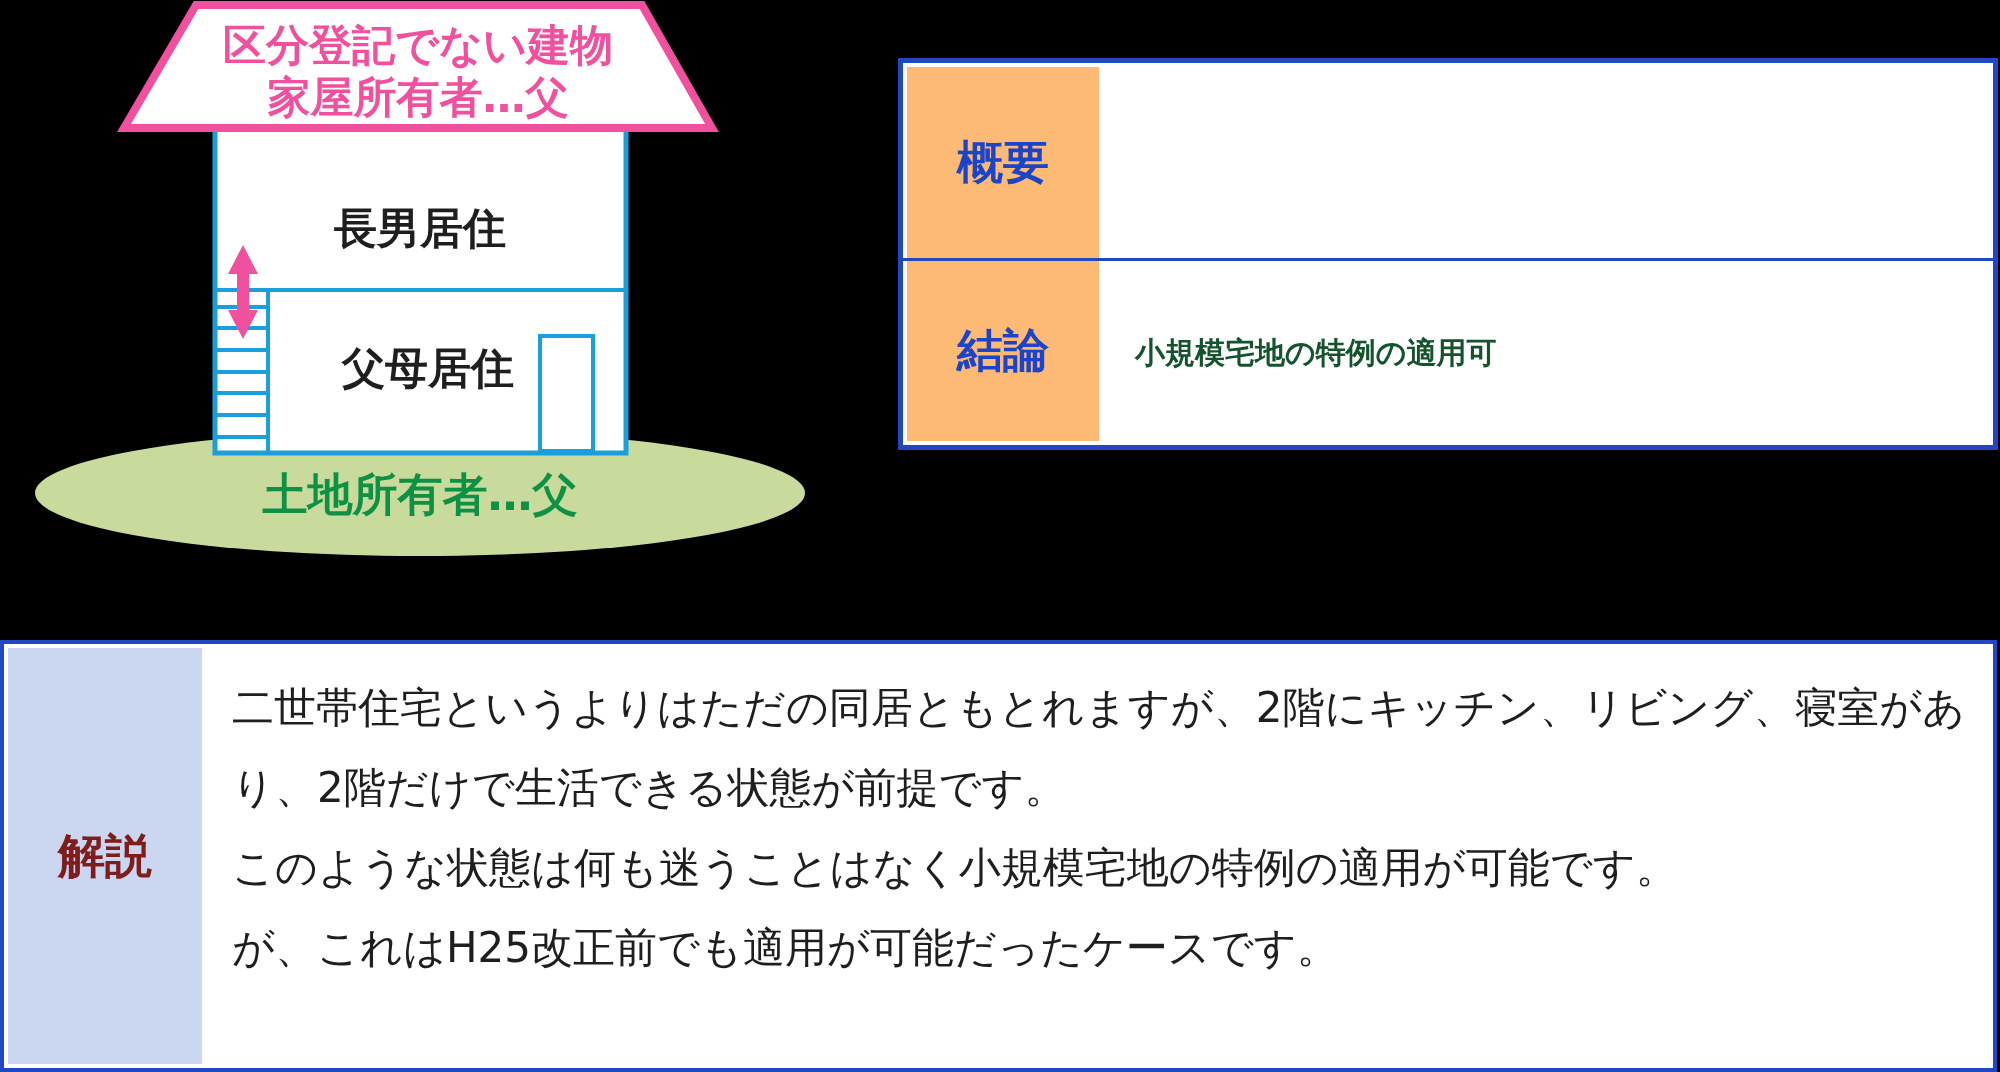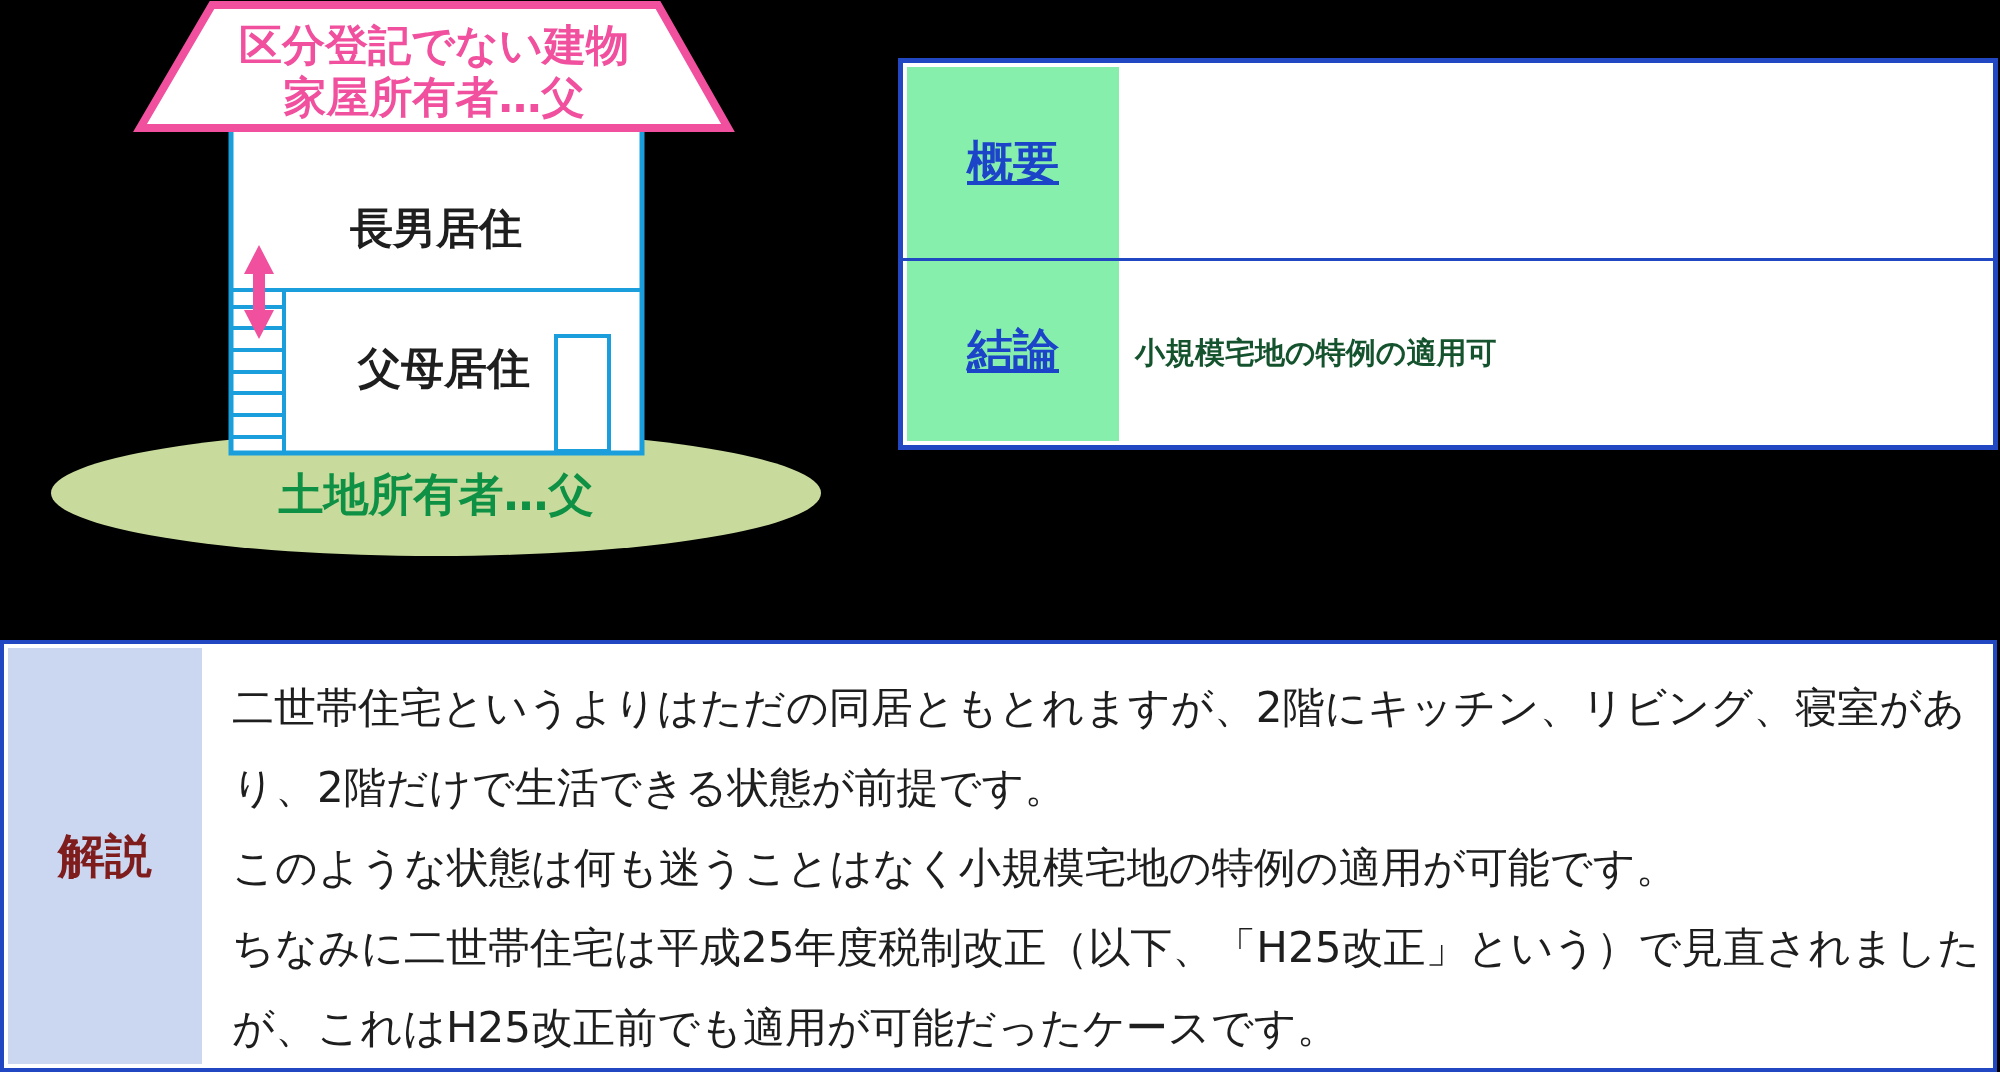--- a/index.html
+++ b/index.html
@@ -1,39 +1,39 @@
 <!DOCTYPE html>
 <html><head>
 <meta charset="utf-8">
 <style>
   html,body{margin:0;padding:0;background:#000;}
   body{
     position:relative;width:2000px;height:1072px;overflow:hidden;
     font-family:"DejaVu Sans","Liberation Sans",sans-serif;
   }
   
-  .diagram{position:absolute;left:0;top:0;width:860px;height:580px;margin-left:16px;}
+  .diagram{position:absolute;left:0;top:0;width:860px;height:580px;}
   .diagram svg{display:block;}
   .roof-text{fill:#F0509E;font-size:43px;font-weight:bold;}
   .room-text{fill:#1E1E1E;font-size:43px;font-weight:600;}
   .land-text{fill:#0E9144;font-size:45px;font-weight:bold;}
 
   
   .summary-table{
     position:absolute;left:898px;top:58px;width:1100px;height:392px;
     background:#fff;border:5px solid #2148C2;box-sizing:border-box;
   }
   .s-row{position:relative;}
   .s-row1{height:195px;}
   .s-divider{height:3px;background:#2148C2;}
   .s-row2{height:184px;}
   .row-label{
-    position:absolute;left:4px;width:212px;background:#86efac;
+    position:absolute;left:4px;width:192px;background:#fdba74;
     display:flex;align-items:center;justify-content:center;
-    font-size:46px;font-weight:bold;color:#1C44C8;text-decoration:underline;
+    font-size:46px;font-weight:bold;color:#1C44C8;
   }
   .s-row1 .row-label{top:4px;bottom:0;}
   .s-row2 .row-label{top:0;bottom:4px;}
   .row-content{margin-left:226px;padding-left:6px;}
   .s-row1 .row-content{padding-top:20px;font-size:42px;line-height:80px;color:#1E1E1E;}
   .s-row2 .row-content{height:100%;display:flex;align-items:center;
     font-size:30px;font-weight:bold;color:#14532d;}
 
   
   .explanation-table{
@@ -94,16 +94,15 @@
     <div class="row-content">小規模宅地の特例の適用可</div>
   </div>
 </div>
 
 <div class="explanation-table">
   <div class="exp-label">解説</div>
   <div class="exp-content">
     <div>二世帯住宅というよりはただの同居ともとれますが、2階にキッチン、リビング、寝室があ</div>
     <div>り、2階だけで生活できる状態が前提です。</div>
     <div>このような状態は何も迷うことはなく小規模宅地の特例の適用が可能です。</div>
-    <div>ちなみに二世帯住宅は平成25年度税制改正（以下、「H25改正」という）で見直されました</div>
     <div>が、これはH25改正前でも適用が可能だったケースです。</div>
   </div>
 </div>
 
 </body></html>

